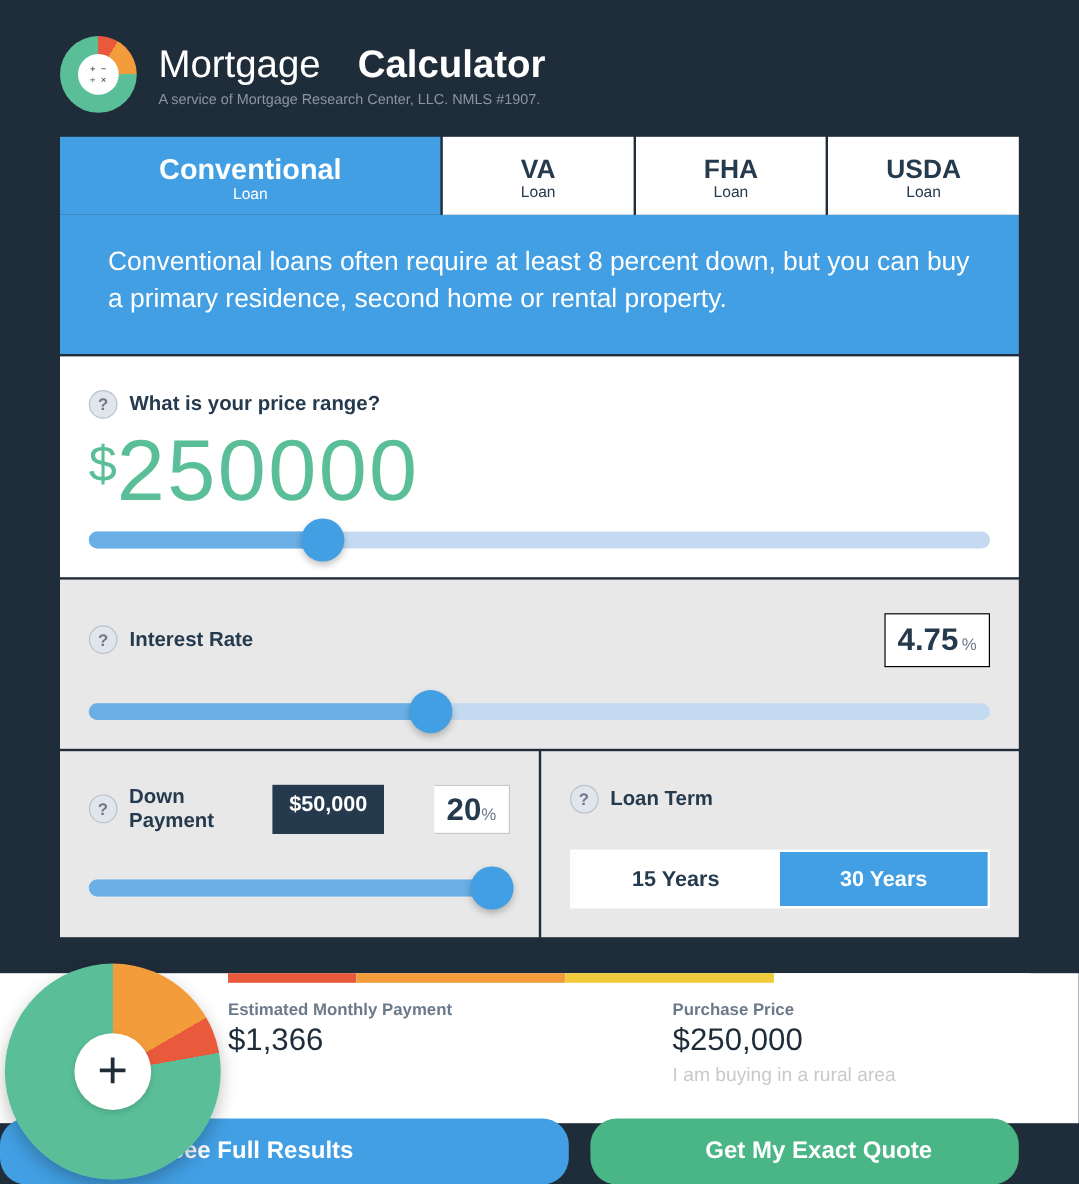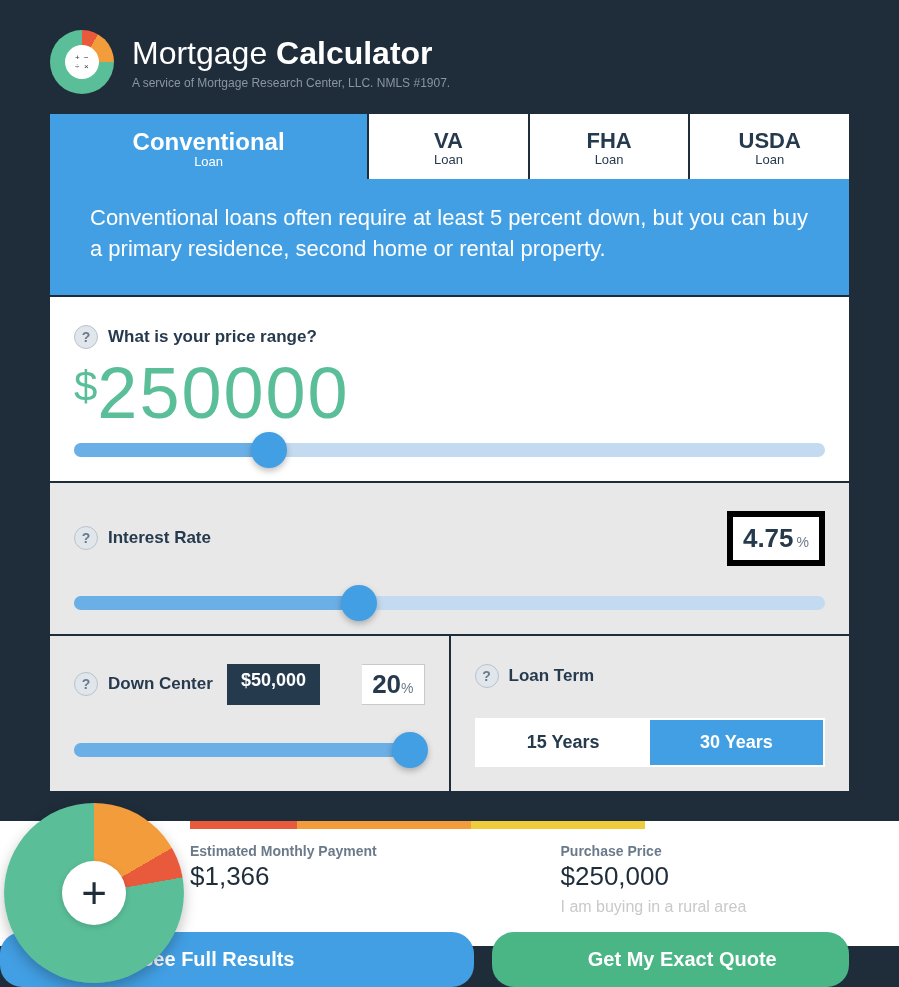--- a/index.html
+++ b/index.html
@@ -36,21 +36,21 @@
   justify-content: center;
   font-size: 14px;
   color: #333;
   font-weight: 500;
 }
 .title-block h1 {
   color: #fff;
   font-size: 32px;
   font-weight: 300;
 }
-.title-block h1 strong { font-weight: 700; }
+.title-block h1 strong { font-weight: 700; margin-left: 22px; }
 .title-block p {
   color: #8a95a5;
   font-size: 12px;
   margin-top: 4px;
   font-weight: 500;
 }
 .tabs {
   display: flex;
   gap: 2px;
   padding: 0 50px;
@@ -142,21 +142,21 @@
   top: 50%;
   transform: translate(-50%, -50%);
   box-shadow: 0 3px 6px rgba(0,0,0,0.25);
 }
 .rate-row {
   display: flex;
   justify-content: space-between;
   align-items: center;
 }
 .rate-box {
-  border: 6px solid #000000;
+  border: 1px solid #000000;
   background: #fff;
   padding: 6px 10px;
   display: flex;
   align-items: baseline;
   gap: 2px;
 }
 .rate-val { font-size: 26px; font-weight: 700; color: #263a4e; }
 .rate-pct { font-size: 14px; color: #6b7a8a; margin-left: 1px;}
 .two-col {
   display: flex;
@@ -306,21 +306,21 @@
   <div class="tab">
     <div class="tab-title">FHA</div>
     <div class="tab-sub">Loan</div>
   </div>
   <div class="tab">
     <div class="tab-title">USDA</div>
     <div class="tab-sub">Loan</div>
   </div>
 </div>
 
-<div class="desc">Conventional loans often require at least 5 percent down, but you can buy a primary residence, second home or rental property.</div>
+<div class="desc">Conventional loans often require at least 8 percent down, but you can buy a primary residence, second home or rental property.</div>
 
 <div class="panel">
   <div class="label-row">
     <div class="help-icon">?</div>
     <div class="label-text">What is your price range?</div>
   </div>
   <div class="price-display">
     <span class="dollar">$</span>
     <span class="price-val">250000</span>
   </div>
@@ -345,21 +345,21 @@
     <div class="slider-fill" style="width:38%"></div>
     <div class="slider-thumb" style="left:38%"></div>
   </div>
 </div>
 
 <div class="two-col">
   <div class="panel gray">
     <div class="rate-row">
       <div class="label-row" style="margin:0">
         <div class="help-icon">?</div>
-        <div class="label-text">Down Center</div>
+        <div class="label-text">Down Payment</div>
       </div>
       <div class="dp-boxes">
         <div class="dp-dark">$50,000</div>
         <div class="dp-light">
           <span class="dp-pct-val">20</span>
           <span class="dp-pct-sym">%</span>
         </div>
       </div>
     </div>
     <div class="slider dp-slider-wrap">

